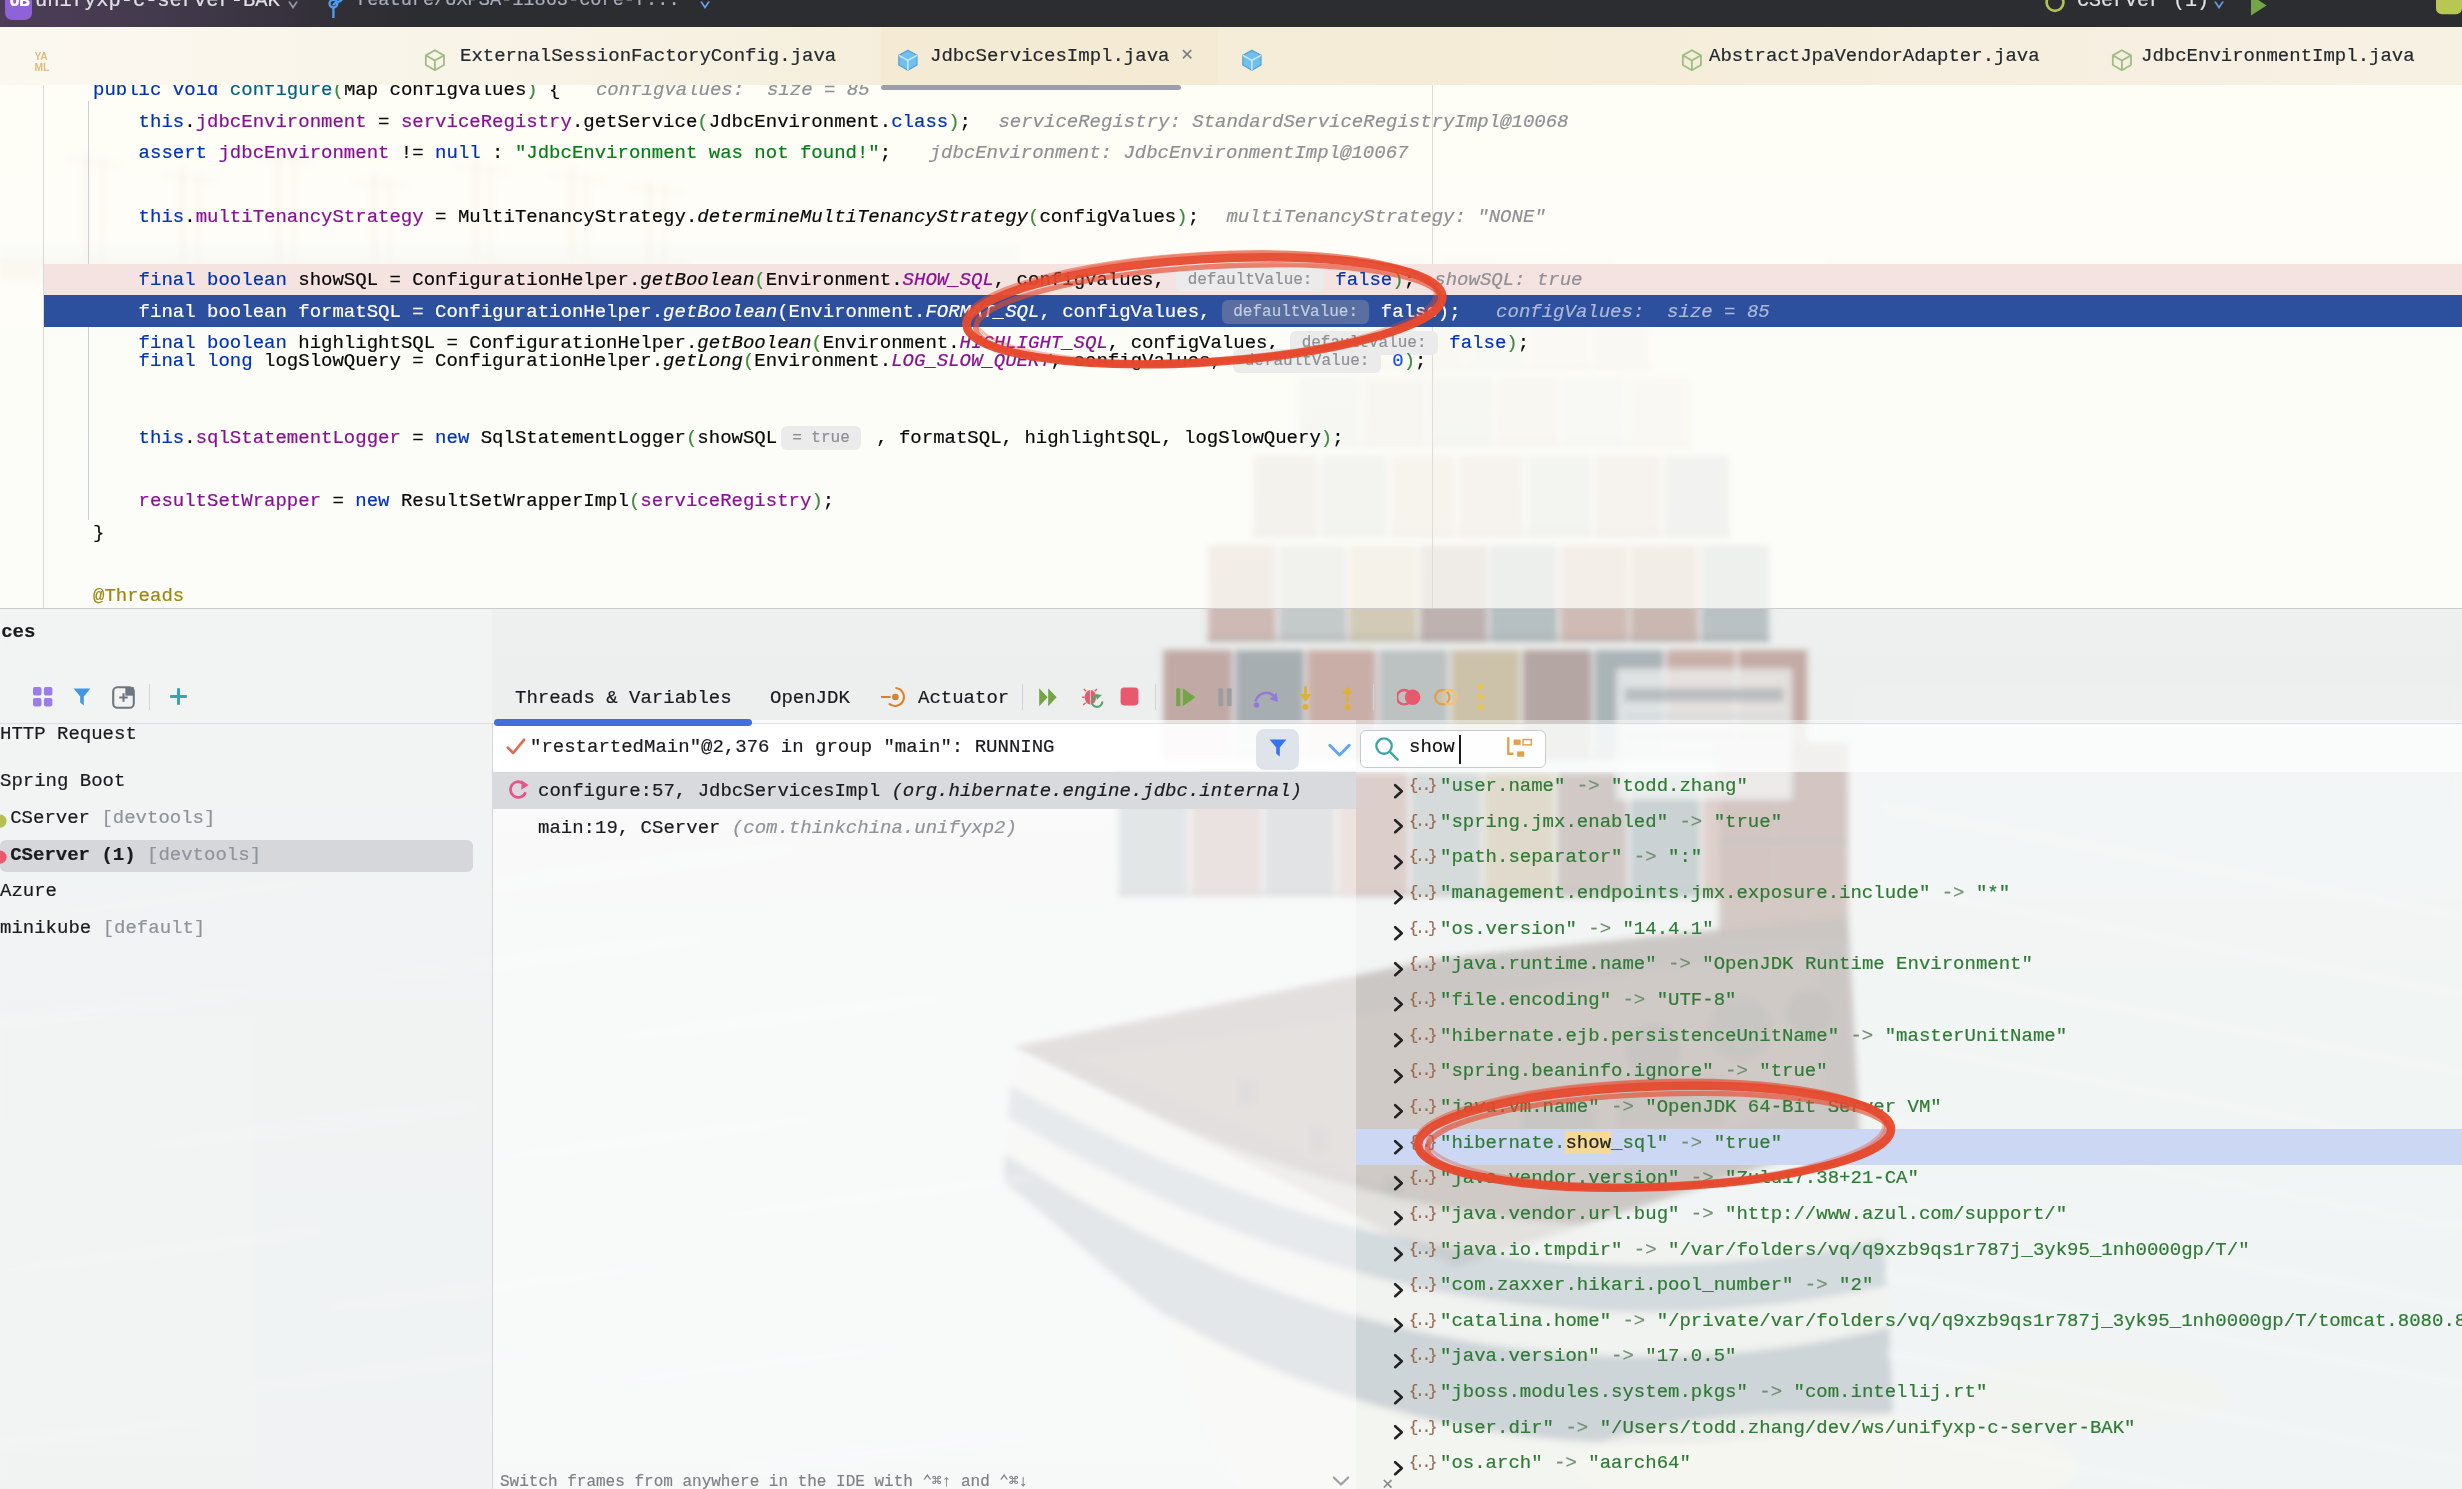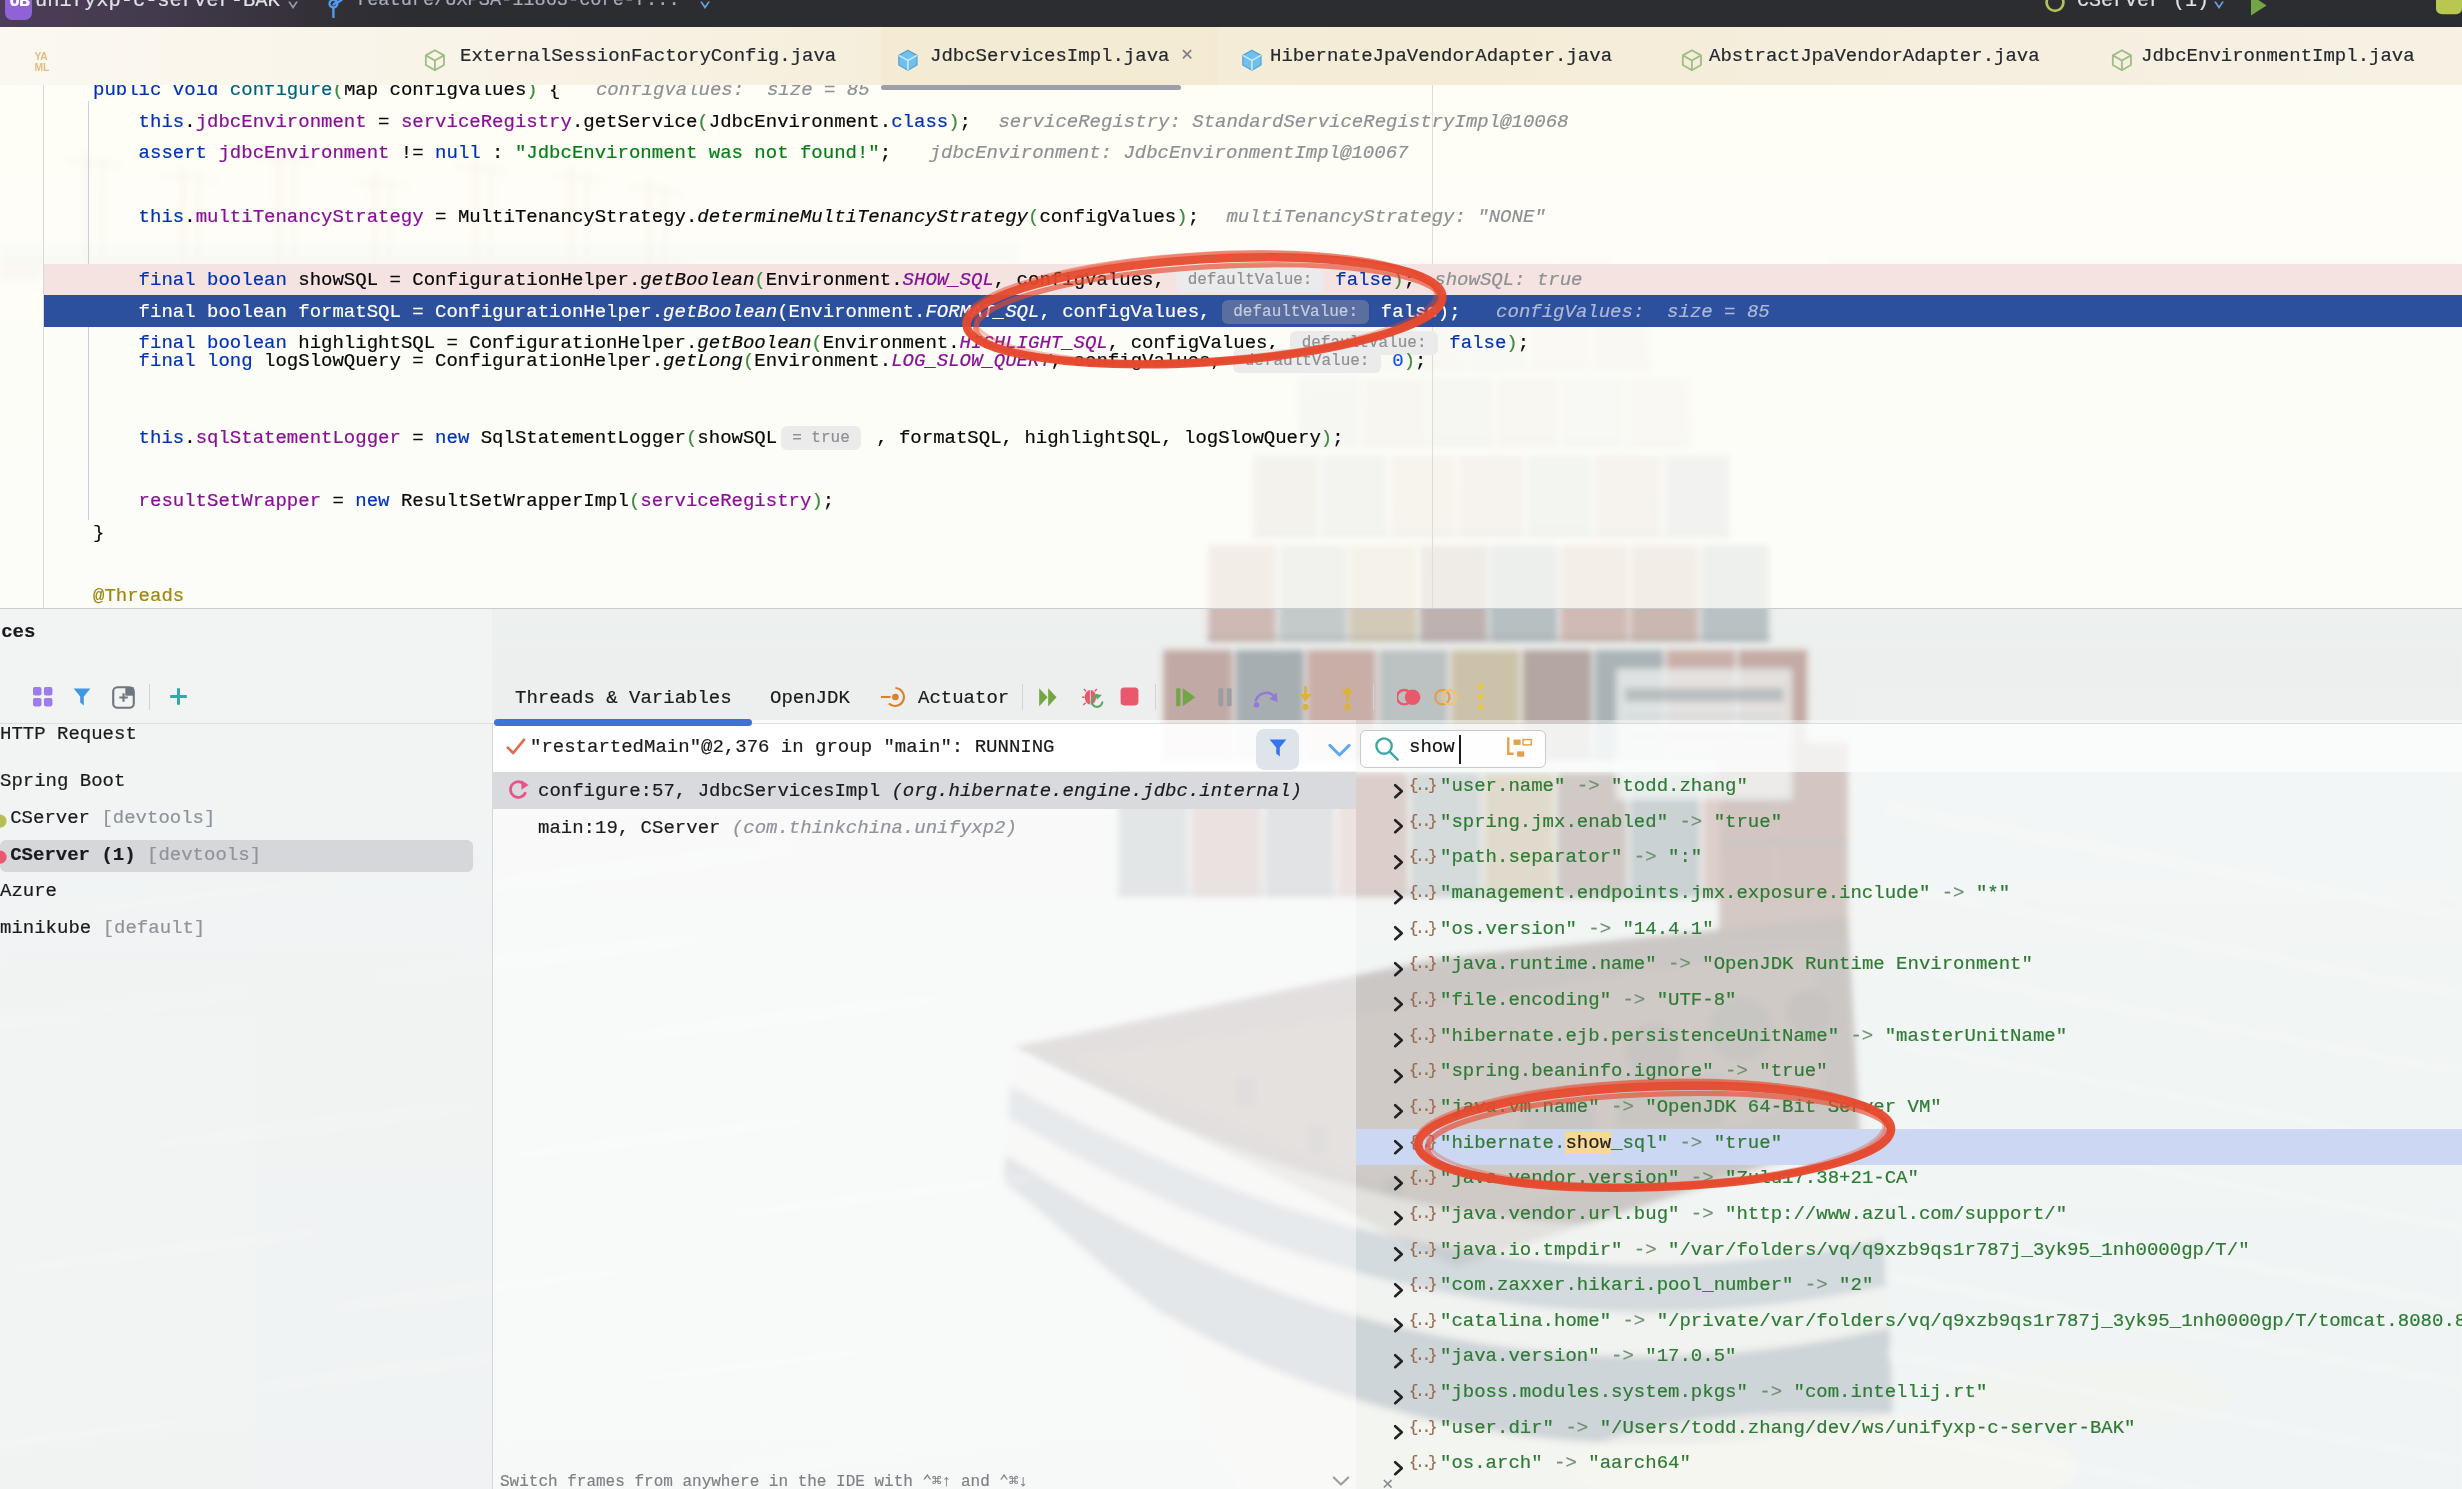--- a/index.html
+++ b/index.html
@@ -240,21 +240,20 @@
   <div class="tt" style="left:699px;color:#6ba6f2;">⌄</div>
   <div class="tt" style="left:2077px;">CServer (1)</div>
   <div class="tt" style="left:2213px;color:#6ba6f2;">⌄</div>
 </div>
 
 <div id="tabbar" class="abs">
   <div id="active-tab-bg"></div>
   <div class="tab-label" style="left:460px;">ExternalSessionFactoryConfig.java</div>
   <div class="tab-label" style="left:930px;">JdbcServicesImpl.java</div>
   <div class="tab-label" style="left:1181px;color:#7b7e85;font-size:20.4px;">×</div>
-  <div class="tab-label" style="left:1270px;">HibernateJpaVendorAdapter.java</div>
   <div class="tab-label" style="left:1709px;">AbstractJpaVendorAdapter.java</div>
   <div class="tab-label" style="left:2141px;">JdbcEnvironmentImpl.java</div>
 </div>
 <div id="tab-underline" class="abs"></div>
 
 <div id="editor" class="abs">
   <div class="rowhl" style="top:179px;height:32px;background:#f4e3e1;"></div>
   <div class="rowhl" style="top:210px;height:32px;background:#2c4f9e;"></div>
   <div id="lines">
       <div class="cl" style="top:-10.8px;"><span class="k">public</span> <span class="k">void</span> <span class="decl">configure</span><span class="par">(</span>Map configValues<span class="par">)</span> { <span class="inlay" style="margin-left:24px;">configValues:  size = 85</span></div>

